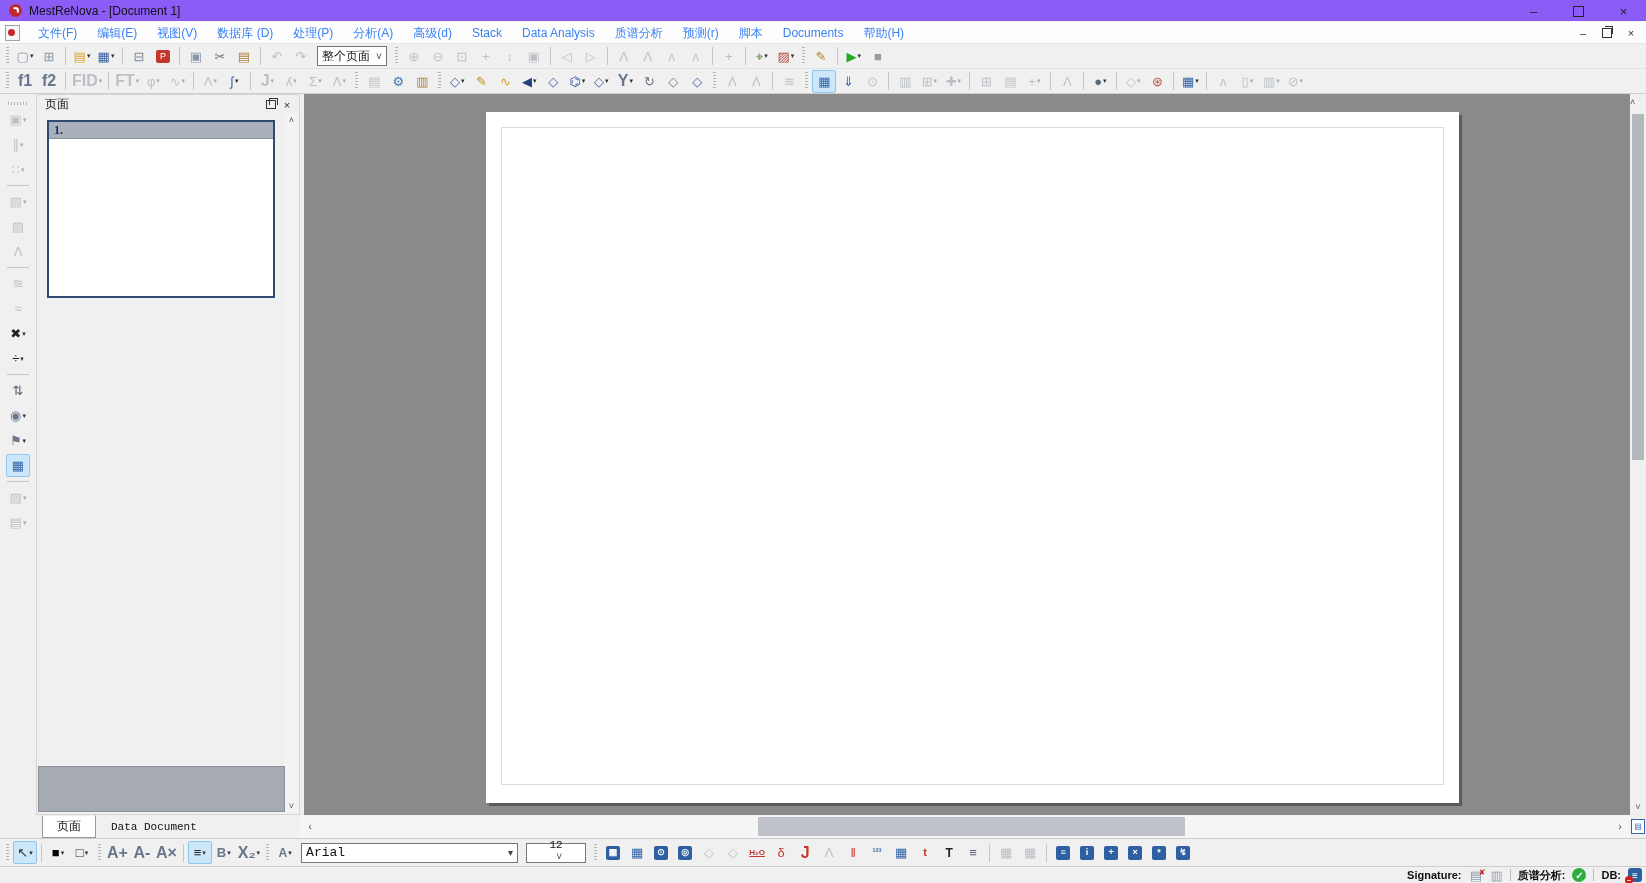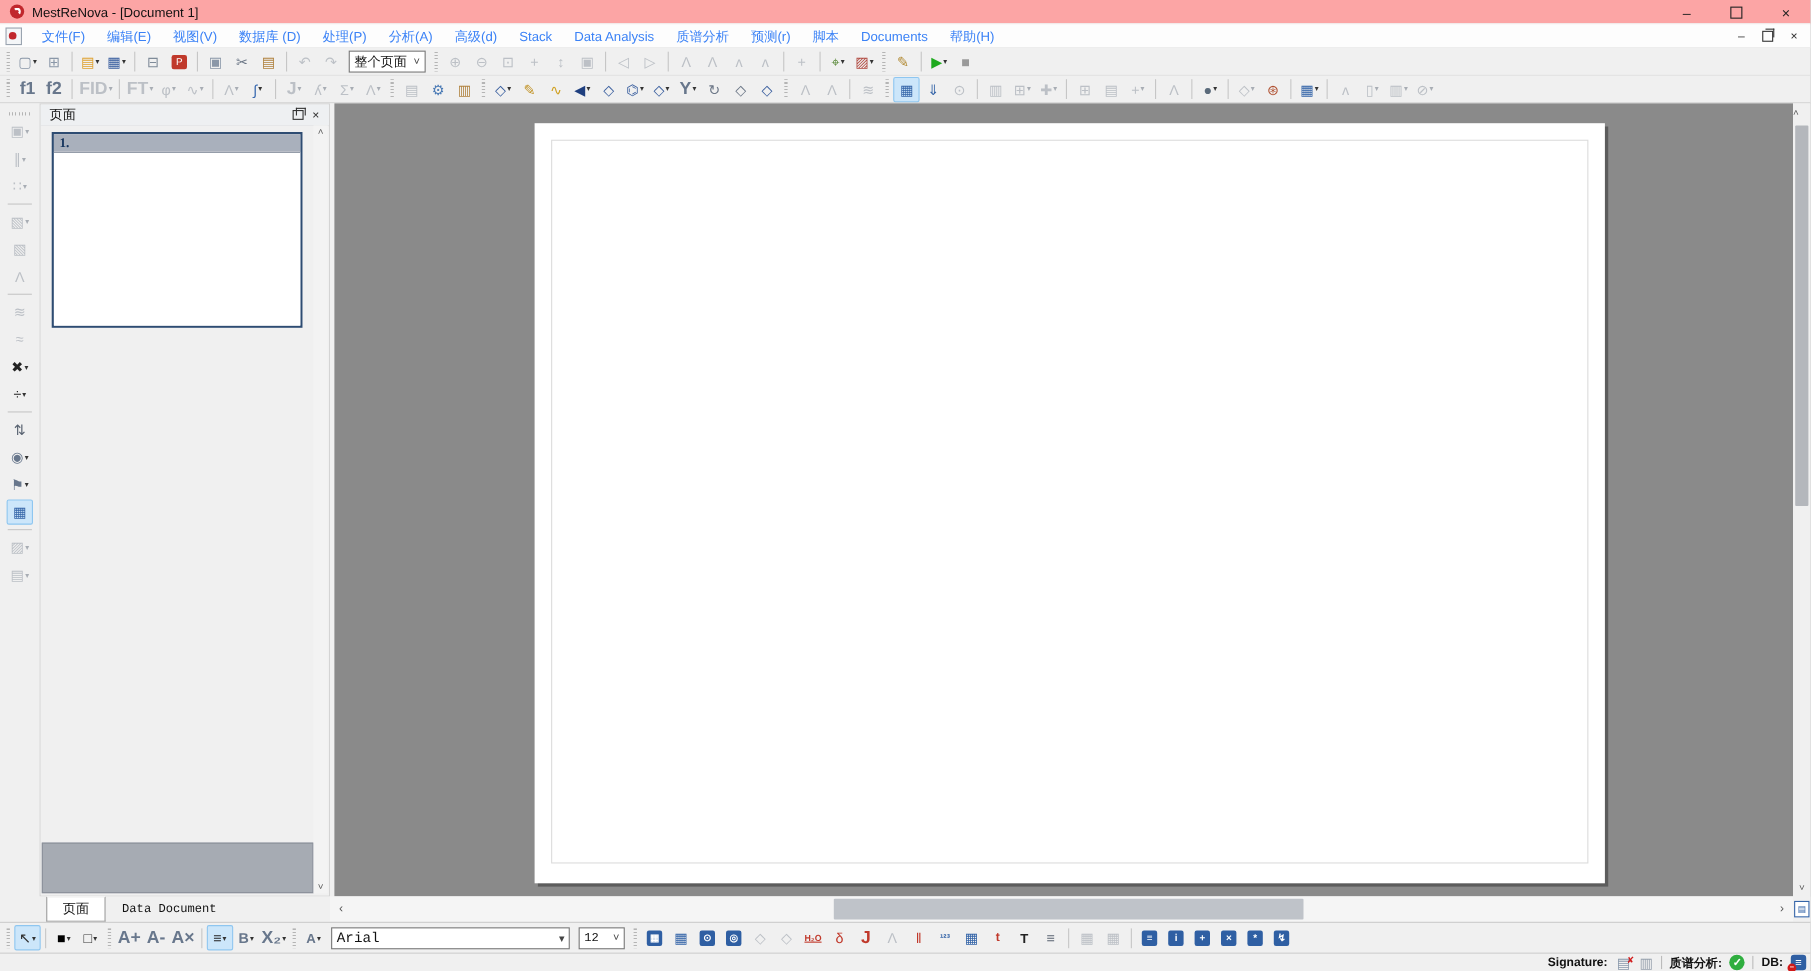--- a/index.html
+++ b/index.html
@@ -1,21 +1,21 @@
 <!DOCTYPE html>
 <html><head>
 <meta charset="utf-8">
 <style>
   html,body{margin:0;padding:0;}
   body{width:1646px;height:883px;overflow:hidden;font-family:"Liberation Sans",sans-serif;
        -webkit-font-smoothing:antialiased;background:#f0f0f0;}
   #app{position:relative;width:1646px;height:883px;background:#f0f0f0;font-size:12px;color:#000;}
 
   
-  .titlebar{position:absolute;left:0;top:0;width:1646px;height:22px;background:#fca5a5;
+  .titlebar{position:absolute;left:0;top:0;width:1646px;height:22px;background:#8b5cf6;
             display:flex;align-items:center;border-bottom:1px solid #f2f2f2;box-sizing:border-box;}
   .app-logo{width:13px;height:13px;border-radius:50%;background:#c1272d;margin:0 7px 0 9px;position:relative;}
   .app-logo::after{content:"";position:absolute;left:3px;top:3px;width:7px;height:7px;border-radius:50%;
             border:2px solid #fff;border-left-color:transparent;border-bottom-color:transparent;box-sizing:border-box;}
   .title-text{font-size:12px;color:#111;}
   .win-controls{position:absolute;right:0;top:0;height:22px;display:flex;}
   .win-btn{width:45px;height:22px;display:flex;align-items:center;justify-content:center;color:#222;font-size:13px;}
   .max-glyph{width:9px;height:9px;border:1px solid #222;display:inline-block;}
 
   
@@ -105,21 +105,21 @@
   .h-thumb{position:absolute;left:458px;top:2px;width:427px;height:19px;background:#bfc3c9;border-radius:1px;}
   .scroll-corner{position:absolute;left:1630px;top:0;width:16px;height:23px;background:#f0f0f0;
                  display:flex;align-items:center;justify-content:center;}
   .corner-box{width:12px;height:13px;border:1px solid #3565a8;background:#fff;font-size:8px;color:#3565a8;
               display:flex;align-items:center;justify-content:center;}
 
   
   .format-bar{position:absolute;left:0;top:838px;width:1646px;height:28px;background:#f0f0f0;
               border-top:1px solid #cdcdcd;display:flex;align-items:center;padding-left:2px;box-sizing:border-box;}
   .font-combo{width:217px;justify-content:space-between;}
-  .size-combo{width:42px;justify-content:space-between;}
+  .size-combo{width:60px;justify-content:flex-end;flex-direction:column;}
 
   
   .statusbar{position:absolute;left:0;top:866px;width:1646px;height:17px;background:#f0f0f0;
              border-top:1px solid #cdcdcd;display:flex;align-items:center;justify-content:flex-end;
              padding-right:4px;box-sizing:border-box;gap:7px;}
   .st-label{font-weight:bold;font-size:11px;color:#111;}
   .st-sep{width:1px;height:12px;background:#bbb;}
   .sig-icon{position:relative;width:15px;height:15px;font-size:13px;color:#8a99ab;line-height:15px;text-align:center;}
   .sig-icon .ovl{position:absolute;right:-2px;top:-3px;font-size:8px;color:#d11a1a;}
   .card-icon{font-size:13px;color:#98a2ae;line-height:15px;}

